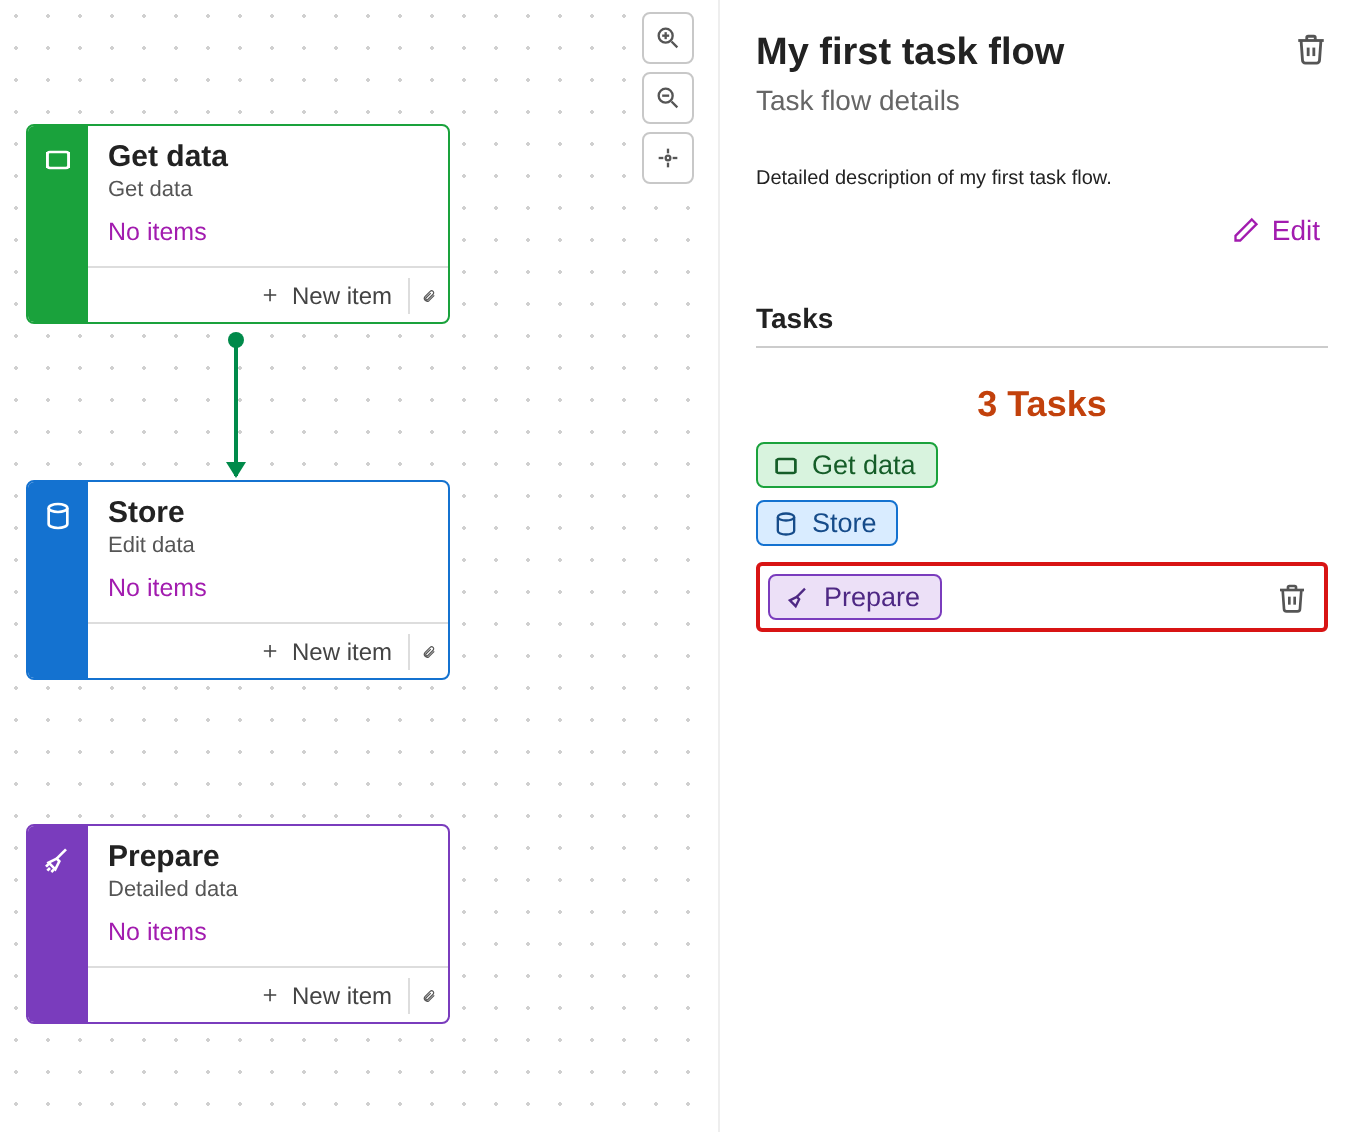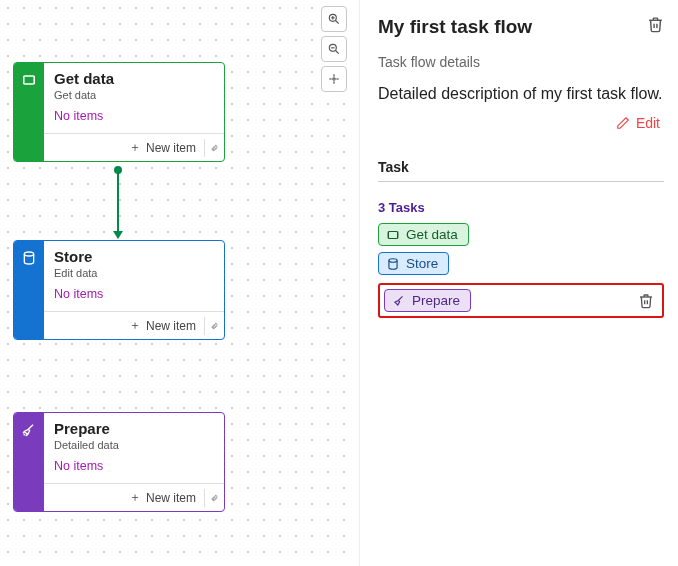--- a/index.html
+++ b/index.html
@@ -112,32 +112,32 @@
 
   
   .panel {
     flex: 1;
     padding: 16px 14px 20px 18px;
   }
   .panel-header {
     display:flex; justify-content:space-between; align-items:flex-start;
   }
   .panel-title { font-size:19px; font-weight:600; color:#222; }
-  .panel-sub   { color:#666; font-size:14px; margin-top:16px; }
-  .panel-desc  { color:#222; font-size:16px; margin-top:15px; }
+  .panel-sub   { color:#666; font-size:14px; margin-top:4px; }
+  .panel-desc  { color:#222; font-size:10px; margin-top:26px; }
   .edit-row { display:flex; justify-content:flex-end; margin-top:10px; }
   .edit-btn {
-    display:flex; align-items:center; gap:6px; font-size:14px; color:#ef4444;
+    display:flex; align-items:center; gap:6px; font-size:14px; color:#a21caf;
     cursor:pointer; padding:2px 4px;
   }
   .section-label {
     font-size:14px; font-weight:600; color:#222;
     border-bottom:1px solid #ccc; padding-bottom:6px; margin-top:26px;
   }
-  .task-count { font-size:13px; font-weight:600; margin-top:18px; color:#4c1d95; }
+  .task-count { font-size:18px; font-weight:600; margin-top:18px; color:#c2410c;text-align:center; }
   .task-list { margin-top:8px; }
   .task-pill {
     display:inline-flex; align-items:center; gap:6px;
     border-radius:4px; padding:3px 10px 3px 6px; font-size:13.5px;
     margin-bottom:6px; cursor:pointer;
   }
   .pill-green  { background:#d8f3de; border:1px solid #1aa23c; color:#155d28;}
   .pill-blue   { background:#d9ecff; border:1px solid #1472d0; color:#164c8a;}
   .pill-purple { background:#ece0f7; border:1px solid #7a3cbd; color:#4e2884;}
   .selected-row {
@@ -295,21 +295,21 @@
 
   <div class="edit-row">
     <div class="edit-btn">
       <svg width="14" height="14" viewBox="0 0 24 24" fill="none" stroke="currentColor" stroke-width="2">
           <path d="M17 3l4 4L7 21H3v-4z"></path>
         </svg>
       <span>Edit</span>
     </div>
   </div>
 
-  <div class="section-label">Task</div>
+  <div class="section-label">Tasks</div>
   <div class="task-count">3 Tasks</div>
 
   <div class="task-list">
     <div>
       <span class="task-pill pill-green">
         <span class="icon-sm">
           <svg width="14" height="14" viewBox="0 0 24 24" fill="none" stroke="#155d28" stroke-width="2">
               <rect x="4" y="6" width="16" height="12" rx="2"></rect>
               <line x1="4" y1="6" x2="4" y2="18"></line>
               <line x1="20" y1="6" x2="20" y2="18"></line>

